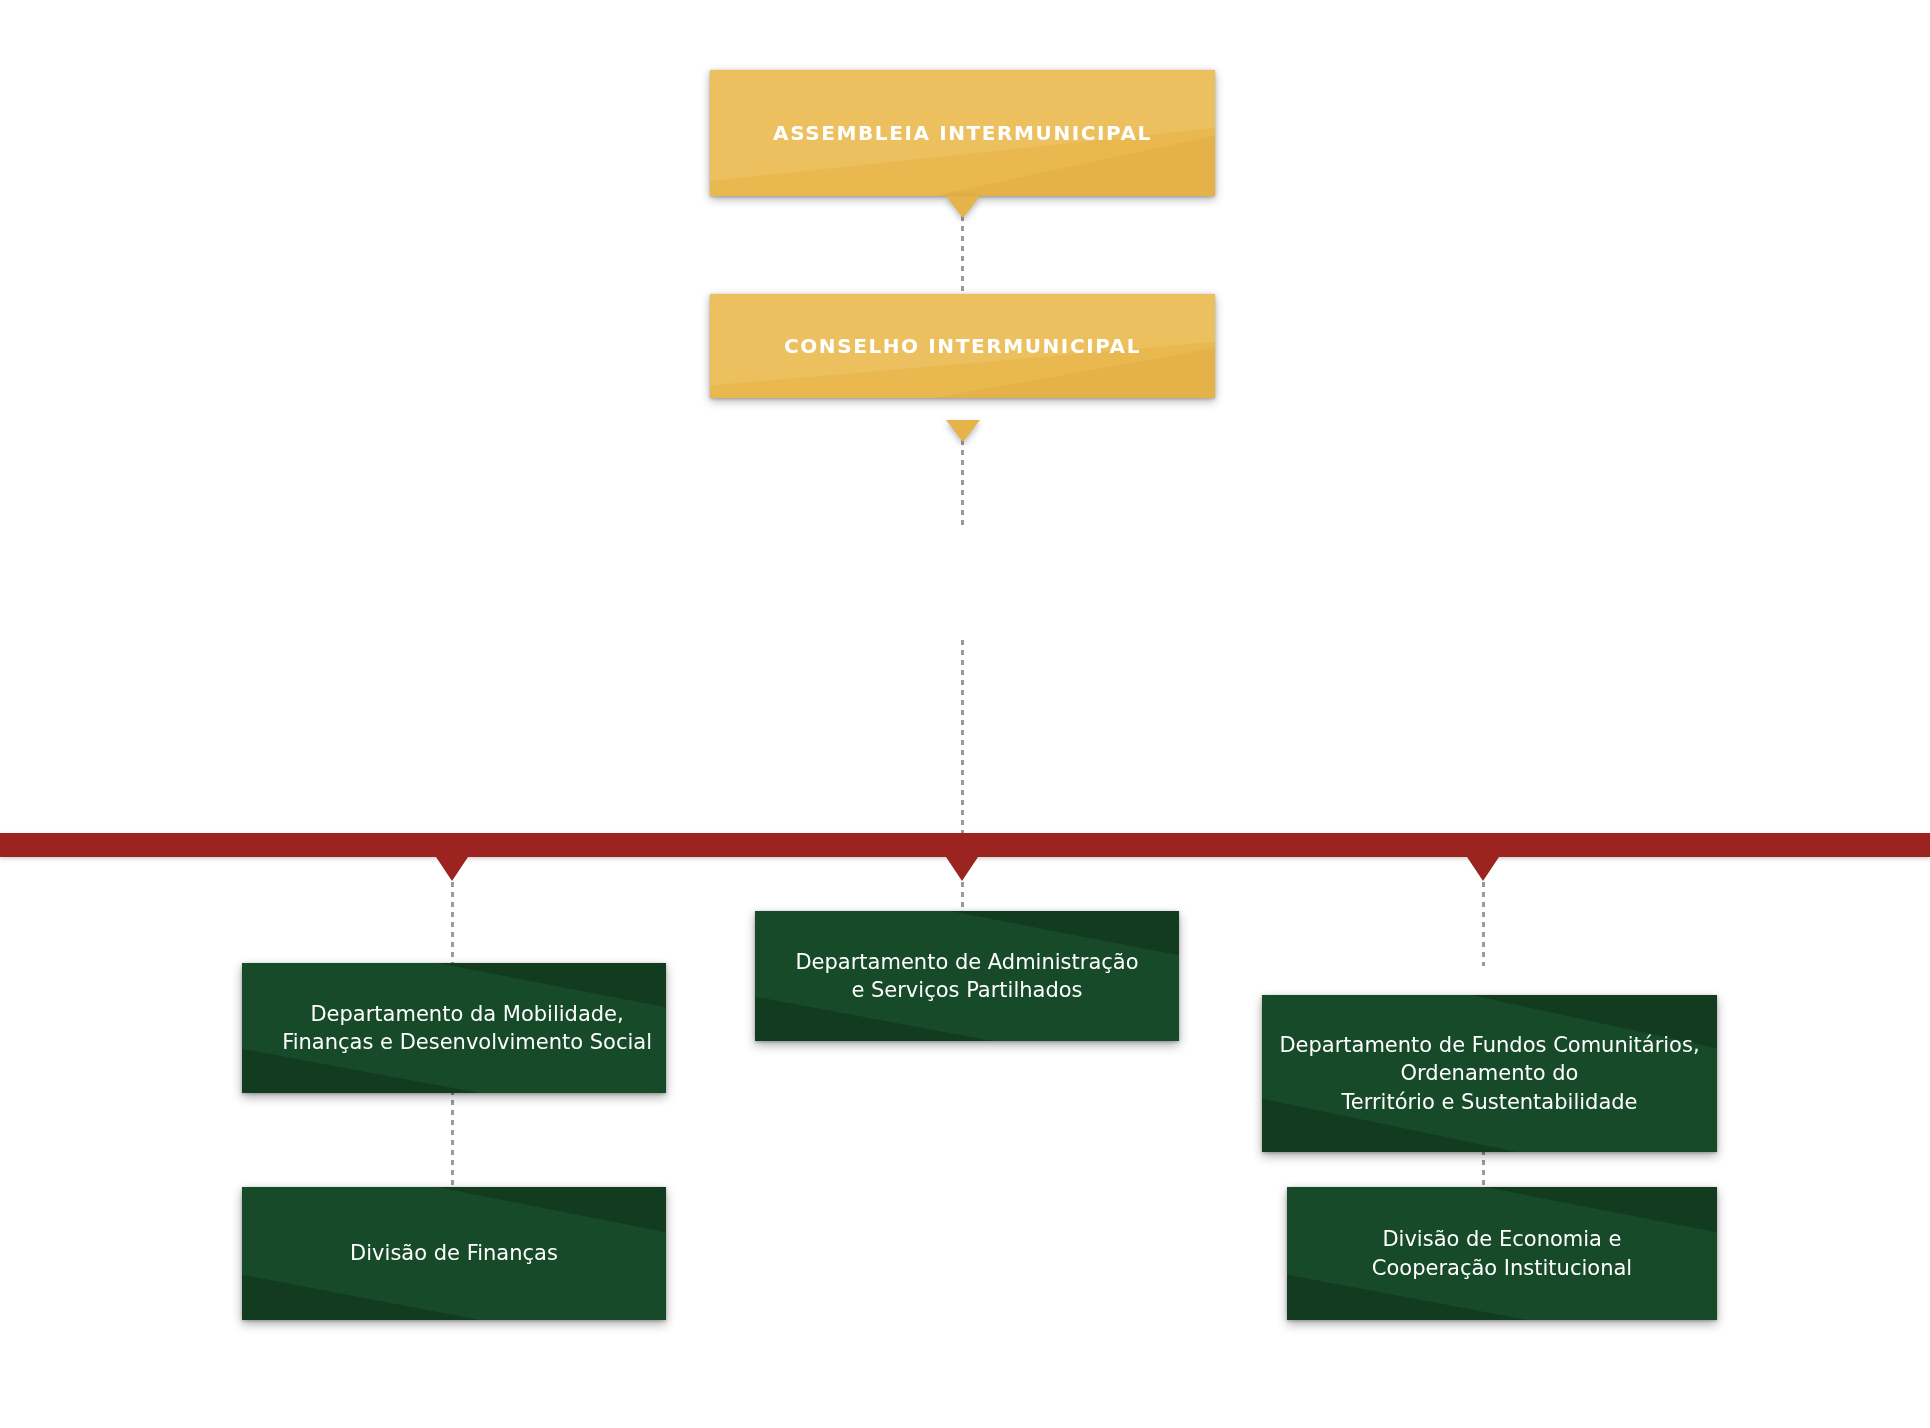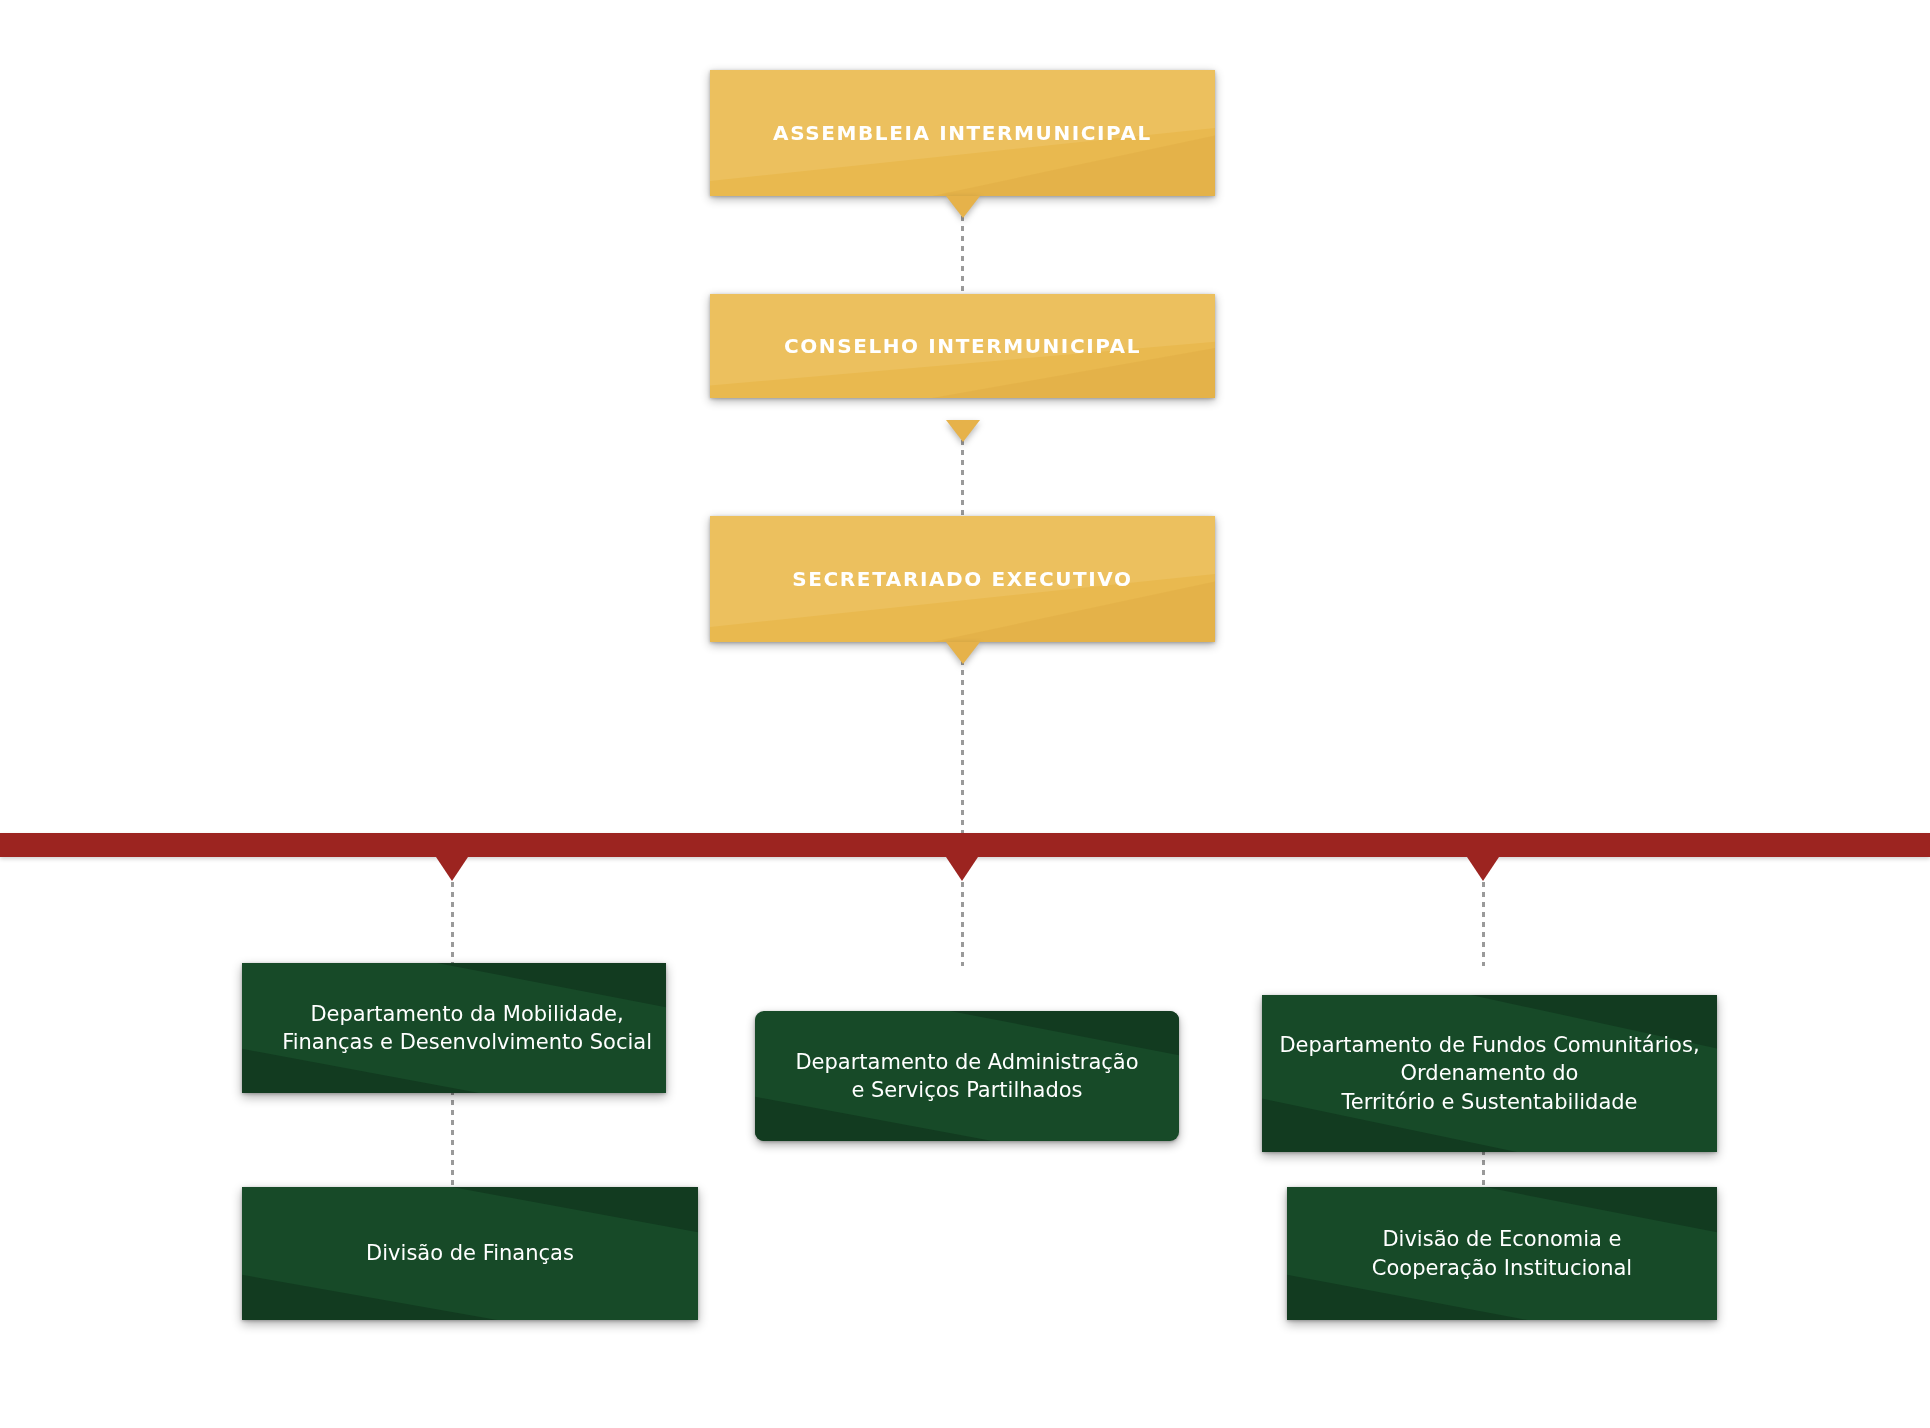--- a/index.html
+++ b/index.html
@@ -163,56 +163,50 @@
     <div class="ynode-tip" style="top:126px;"></div>
   </div>
 
   <div class="ynode" style="left:710px; top:294px; width:505px; height:104px;">
     <div class="ynode-body">
       <span class="ynode-label">CONSELHO INTERMUNICIPAL</span>
     </div>
     <div class="ynode-tip" style="top:126px;"></div>
   </div>
 
-  <div class="ynode" style="left:710px; top:516px; width:505px; height:126px;">
-    <div class="ynode-body">
-      <span class="ynode-label">SECRETARIADO EXECUTIVO</span>
-    </div>
-    <div class="ynode-tip" style="top:126px;"></div>
-  </div>
 
   <div class="red-bar" style="top:833px; height:24px;"></div>
   <div class="red-tip" style="left:452px; top:857px;"></div>
   <div class="red-tip" style="left:962px; top:857px;"></div>
   <div class="red-tip" style="left:1483px; top:857px;"></div>
 
   <div class="dash-v" style="left:451px; top:862px; height:104px;"></div>
   <div class="dash-v" style="left:961px; top:862px; height:104px;"></div>
   <div class="dash-v" style="left:1482px; top:862px; height:104px;"></div>
 
   <div class="dash-v" style="left:451px; top:1090px; height:100px;"></div>
   <div class="dash-v" style="left:1482px; top:1090px; height:100px;"></div>
 
   <div class="gnode" style="left:242px; top:963px; width:424px; height:130px;justify-content:flex-end;">
     <span class="gnode-label">Departamento da Mobilidade,
 Finanças e Desenvolvimento Social</span>
   </div>
 
-  <div class="gnode" style="left:755px; top:1011px; width:424px; height:130px;border-radius:9px;">
+  <div class="gnode" style="left:755px; top:911px; width:424px; height:130px;">
     <span class="gnode-label">Departamento de Administração
 e Serviços Partilhados</span>
   </div>
 
   <div class="gnode" style="left:1262px; top:995px; width:455px; height:157px;">
     <span class="gnode-label">Departamento de Fundos Comunitários,
 Ordenamento do
 Território e Sustentabilidade</span>
   </div>
 
-  <div class="gnode" style="left:242px; top:1187px; width:456px; height:133px;">
+  <div class="gnode" style="left:242px; top:1187px; width:424px; height:133px;">
     <span class="gnode-label">Divisão de Finanças</span>
   </div>
 
   <div class="gnode" style="left:1287px; top:1187px; width:430px; height:133px;">
     <span class="gnode-label">Divisão de Economia e
 Cooperação Institucional</span>
   </div>
 
 </div>
 

